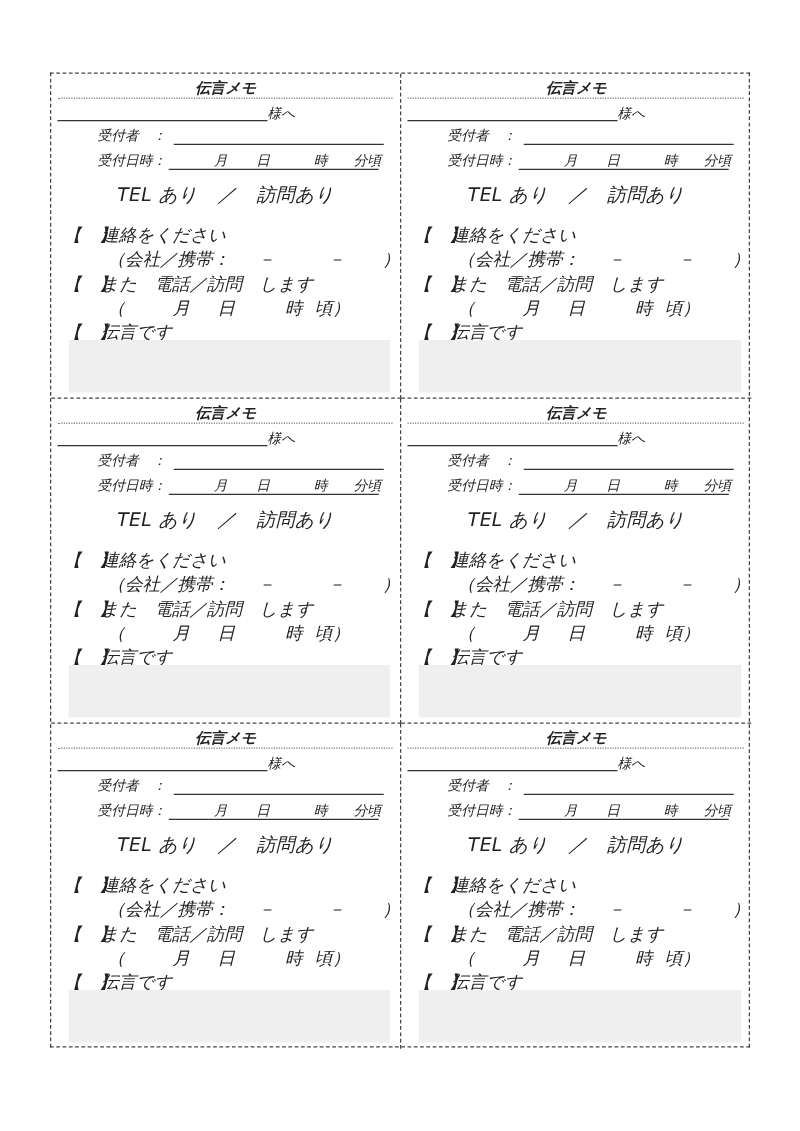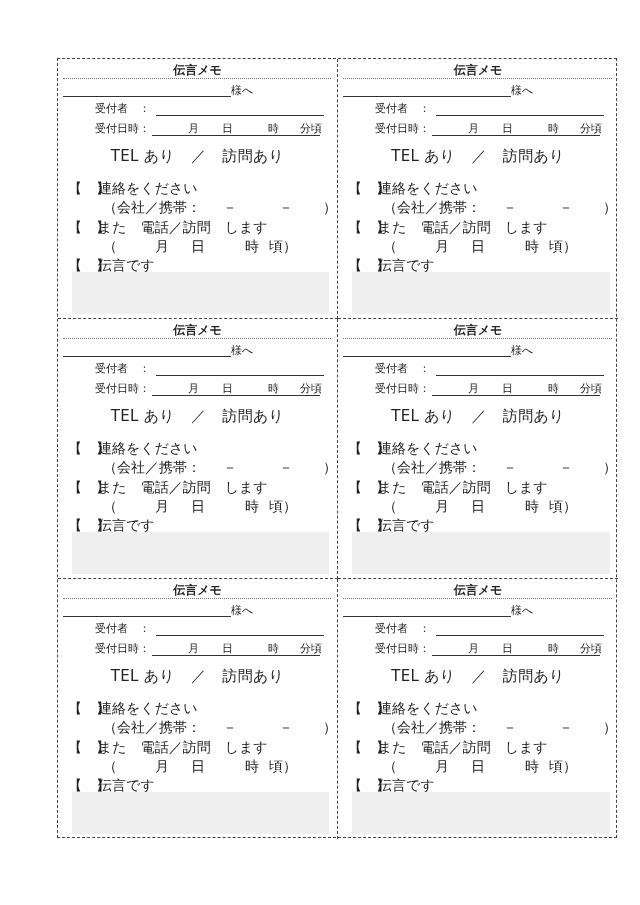--- a/index.html
+++ b/index.html
@@ -1,17 +1,17 @@
 <!DOCTYPE html>
 <html><head>
 <meta charset="utf-8">
 <style>
   html,body{margin:0;padding:0;background:#fff;}
   body{width:640px;height:905px;position:relative;overflow:hidden;font-family:"DejaVu Sans",sans-serif;color:#222;}
-  .sheet{position:absolute;left:57px;top:58px;width:560px;height:780px;border:1px dashed #444;box-sizing:border-box;}
+  .sheet{position:absolute;left:40px;top:58px;width:560px;height:780px;border:1px dashed #444;box-sizing:border-box;font-style:italic;}
   .grid{display:grid;grid-template-columns:280px 280px;grid-template-rows:260px 260px 260px;width:560px;height:780px;}
   .memo{position:relative;box-sizing:border-box;font-size:11px;}
   .memo.c0{border-right:1px dashed #444;}
   .memo.r0,.memo.r1{border-bottom:1px dashed #444;}
   .title{position:absolute;left:0;right:0;top:3px;text-align:center;font-weight:bold;font-size:12px;}
   .title-rule{position:absolute;left:5px;right:6px;top:19px;border-top:1px dotted #777;}
   .to-line{position:absolute;left:5px;width:168px;top:37px;border-top:1px solid #333;}
   .to-suffix{position:absolute;left:173px;top:24px;font-size:11px;text-align:center;}
   .row{position:absolute;left:37px;font-size:11px;white-space:nowrap;}
   .r-recv{top:42px;}

